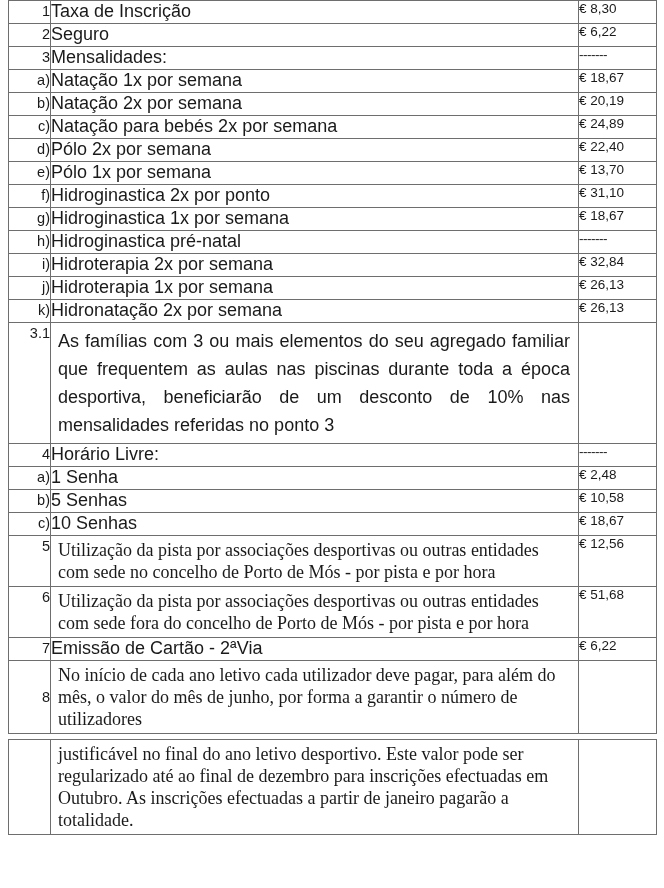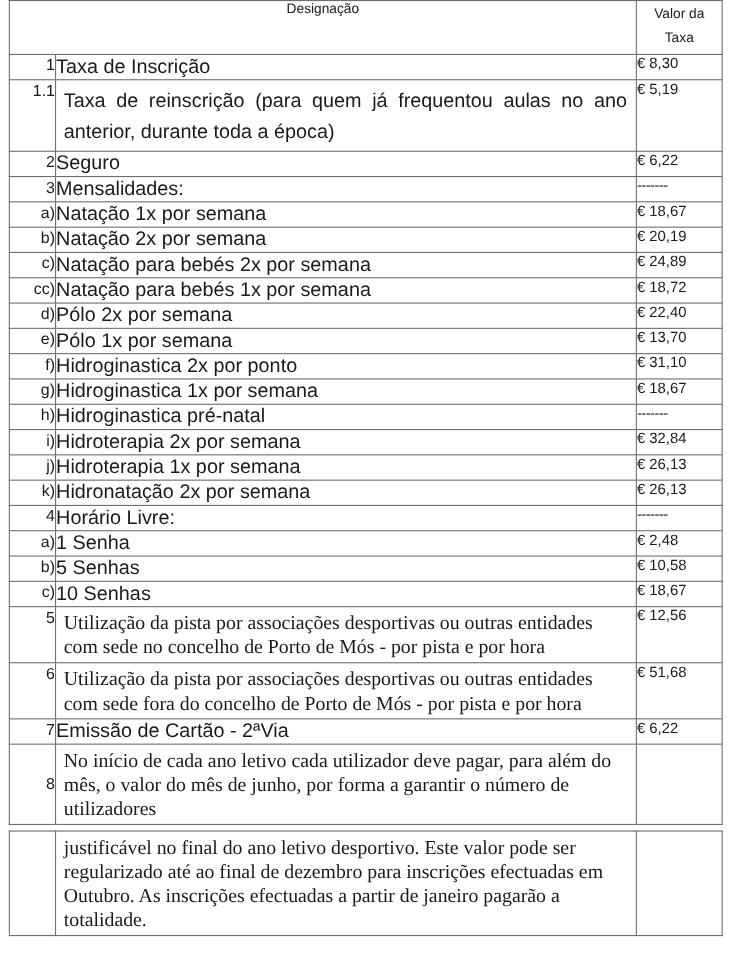--- a/index.html
+++ b/index.html
@@ -109,39 +109,27 @@
 
 <div class="page">
 
   <table class="fee-table">
     <colgroup>
       <col class="c-num">
         <col class="c-desc">
         <col class="c-val">
     </colgroup>
     <tbody>
-      <tr>
-        <td class="hdr-desc" colspan="2">Designação</td>
-        <td class="hdr-val">
-          <span>Valor da</span>
-          <span>Taxa</span>
-        </td>
-      </tr>
 
       <tr class="row-26">
         <td class="num">1</td>
         <td class="desc">Taxa de Inscrição</td>
         <td class="val">€ 8,30</td>
       </tr>
 
-      <tr>
-        <td class="num">1.1</td>
-        <td class="desc para">Taxa de reinscrição (para quem já frequentou aulas no ano anterior, durante toda a época)</td>
-        <td class="val">€ 5,19</td>
-      </tr>
 
       <tr class="row-26">
         <td class="num">2</td>
         <td class="desc">Seguro</td>
         <td class="val">€ 6,22</td>
       </tr>
 
       <tr class="row-26">
         <td class="num">3</td>
         <td class="desc">Mensalidades:</td>
@@ -159,25 +147,20 @@
         <td class="desc">Natação 2x por semana</td>
         <td class="val">€ 20,19</td>
       </tr>
 
       <tr class="row-26">
         <td class="num">c)</td>
         <td class="desc">Natação para bebés 2x por semana</td>
         <td class="val">€ 24,89</td>
       </tr>
 
-      <tr class="row-26">
-        <td class="num">cc)</td>
-        <td class="desc">Natação para bebés 1x por semana</td>
-        <td class="val">€ 18,72</td>
-      </tr>
 
       <tr class="row-26">
         <td class="num">d)</td>
         <td class="desc">Pólo 2x por semana</td>
         <td class="val">€ 22,40</td>
       </tr>
 
       <tr class="row-26">
         <td class="num">e)</td>
         <td class="desc">Pólo 1x por semana</td>
@@ -213,20 +196,25 @@
         <td class="desc">Hidroterapia 1x por semana</td>
         <td class="val">€ 26,13</td>
       </tr>
 
       <tr class="row-26">
         <td class="num">k)</td>
         <td class="desc">Hidronatação 2x por semana</td>
         <td class="val">€ 26,13</td>
       </tr>
 
+      <tr>
+        <td class="num">3.1</td>
+        <td class="desc para">As famílias com 3 ou mais elementos do seu agregado familiar que frequentem as aulas nas piscinas durante toda a época desportiva, beneficiarão de um desconto de 10% nas mensalidades referidas no ponto 3</td>
+        <td class="val"></td>
+      </tr>
 
       <tr class="row-26">
         <td class="num">4</td>
         <td class="desc">Horário Livre:</td>
         <td class="val dash">-------</td>
       </tr>
 
       <tr class="row-26">
         <td class="num">a)</td>
         <td class="desc">1 Senha</td>

